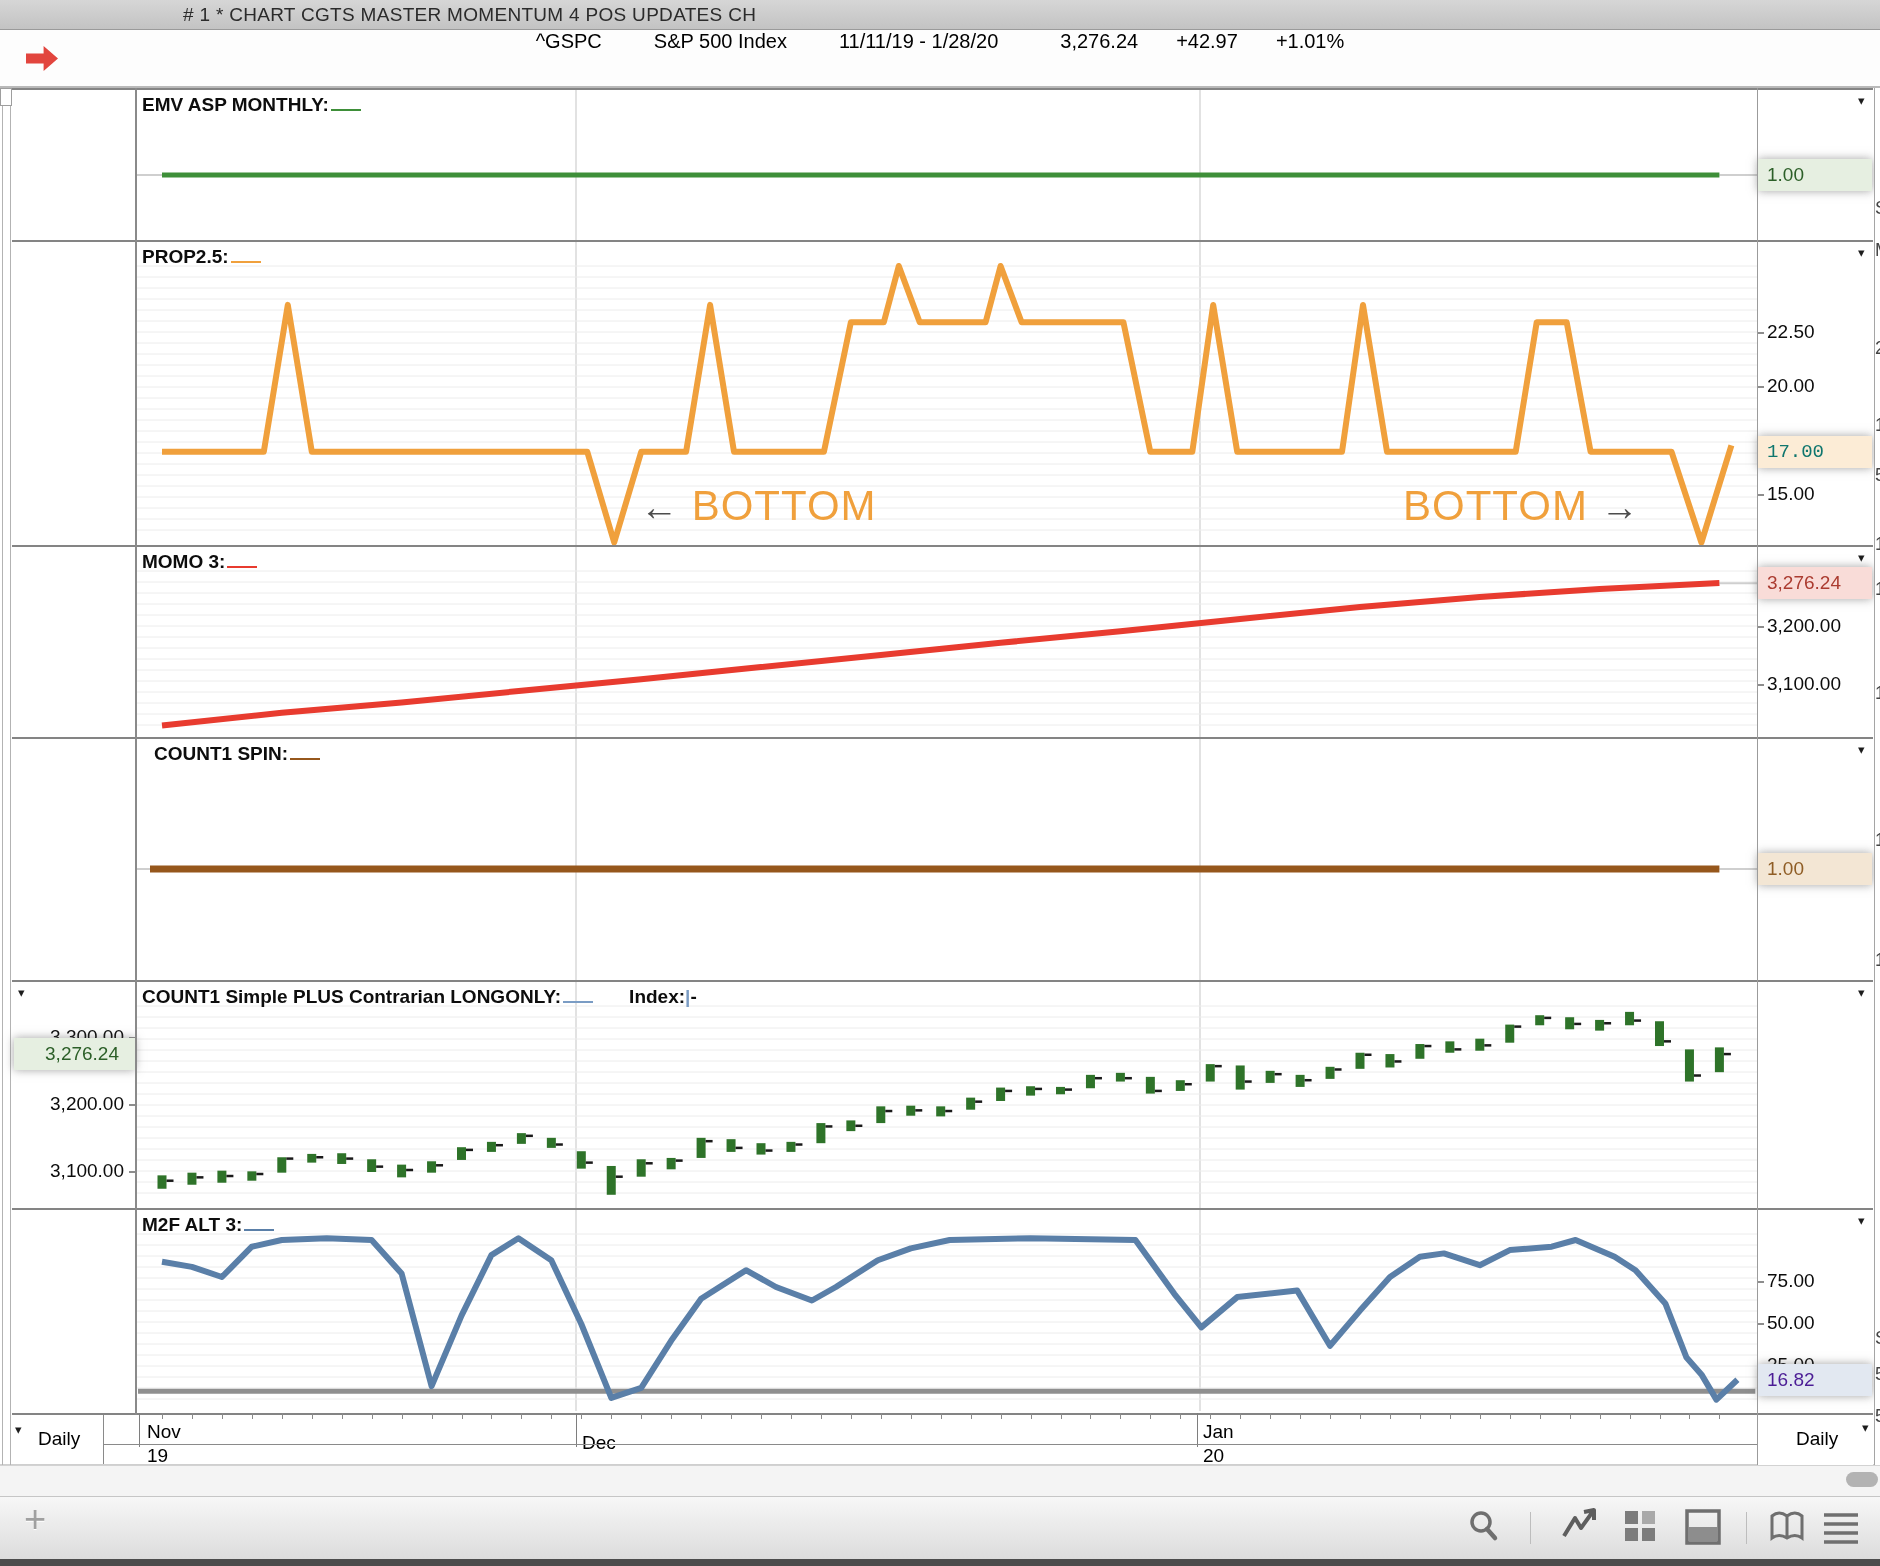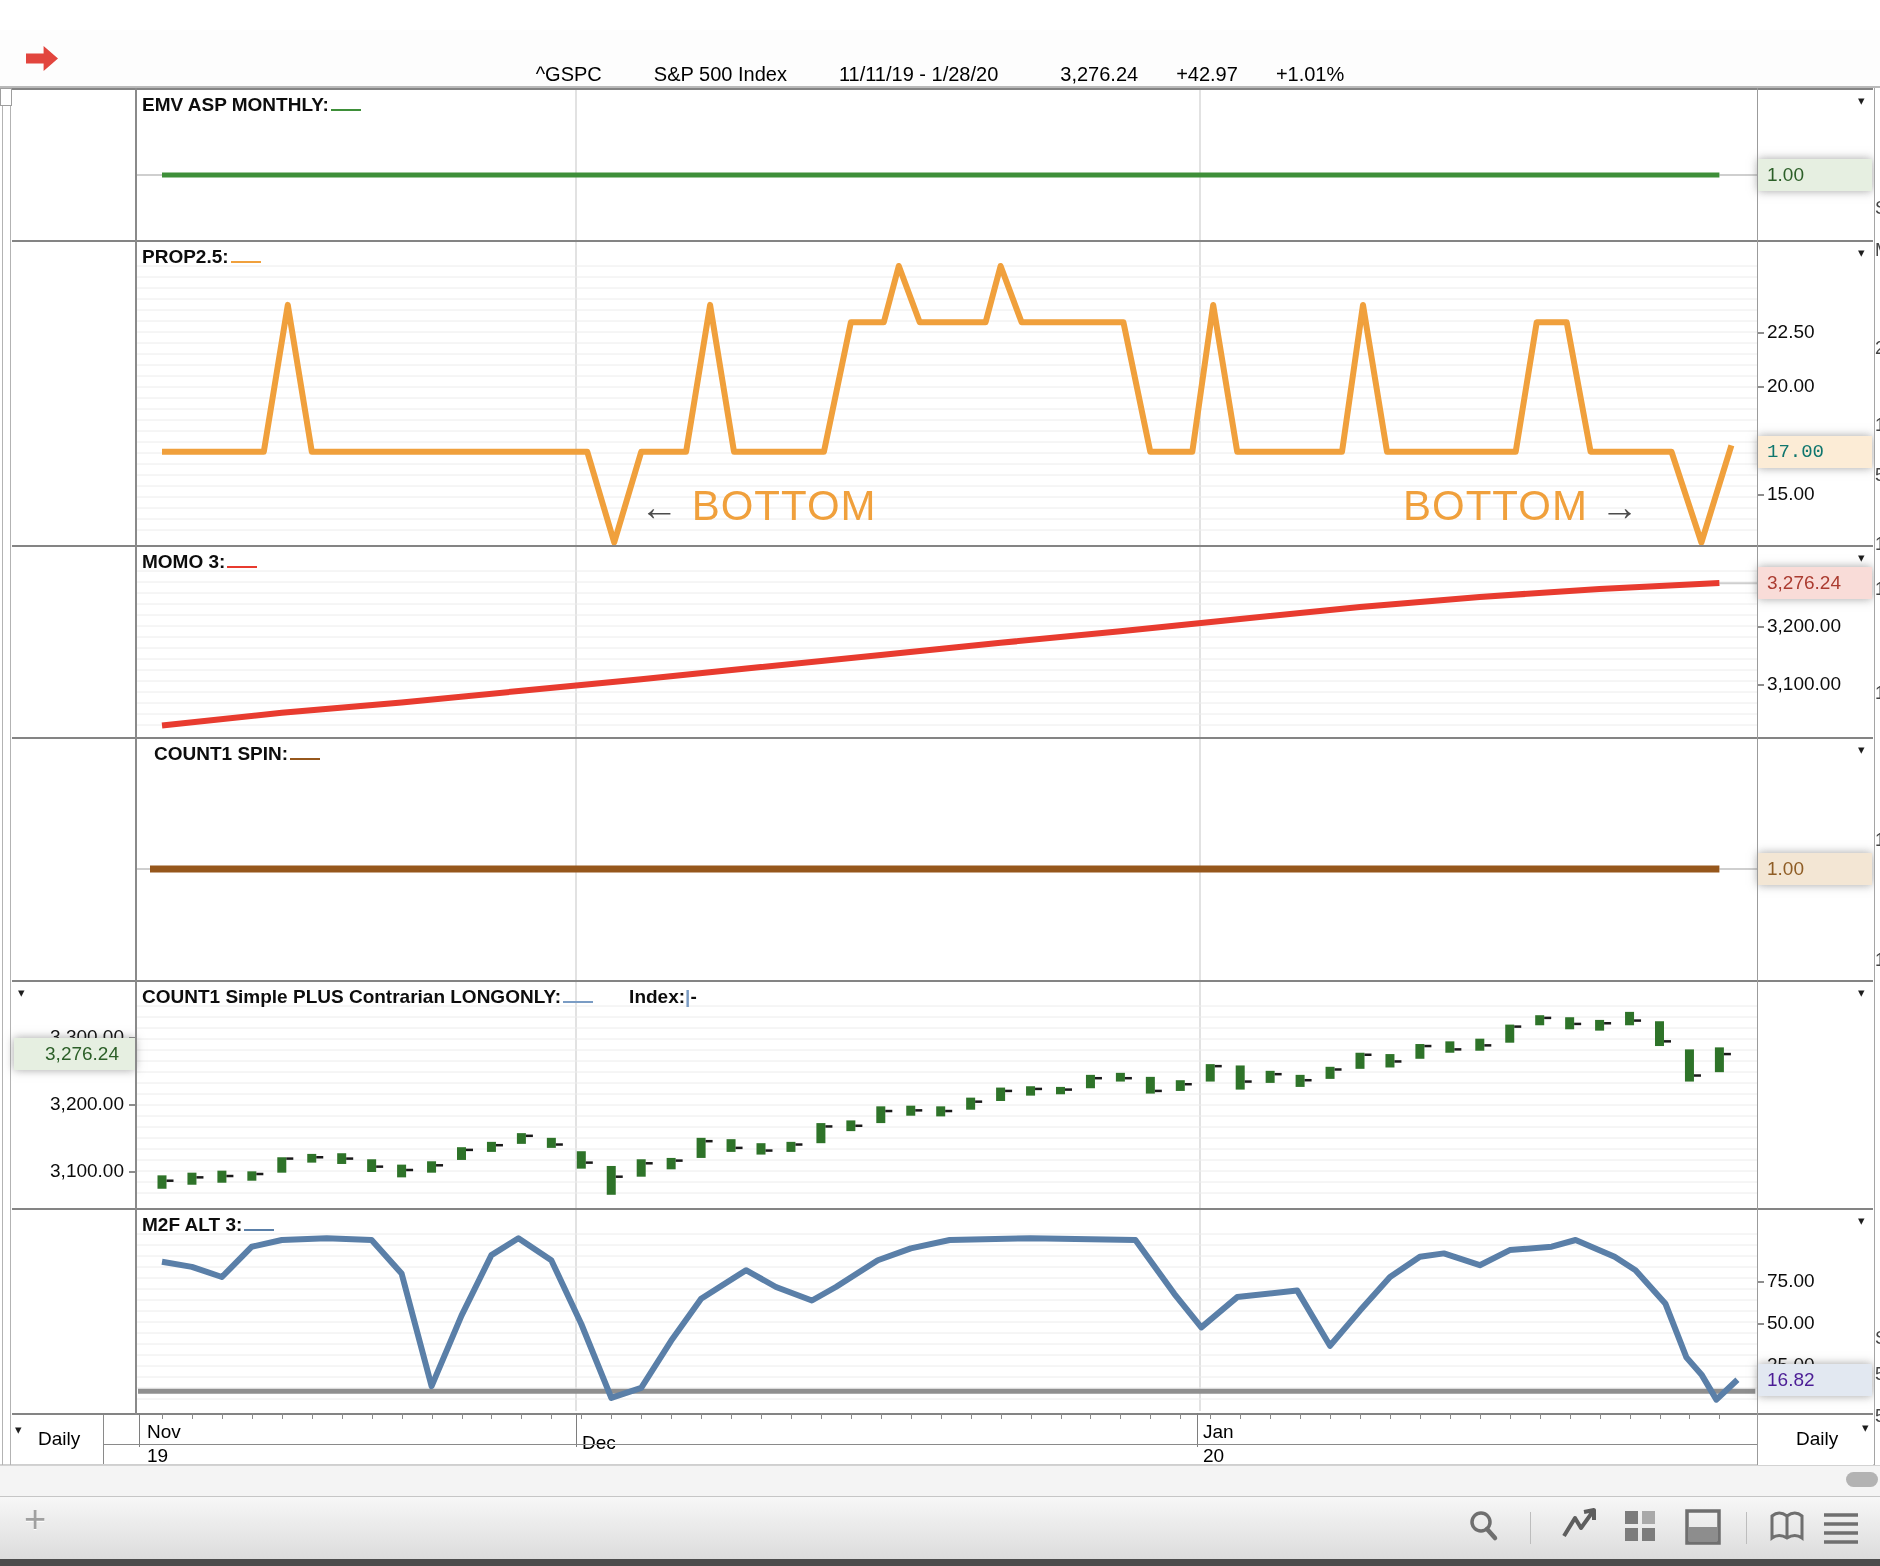--- a/index.html
+++ b/index.html
@@ -5,21 +5,21 @@
   html,body{margin:0;padding:0;background:#666;}
   #screen{position:relative;width:1880px;height:1566px;background:#fff;overflow:hidden;
           font-family:"Liberation Sans","DejaVu Sans",sans-serif;-webkit-font-smoothing:antialiased;}
   .abs{position:absolute;}
   
   #titlebar{left:0;top:0;width:1880px;height:29px;background:linear-gradient(#d6d6d6,#c3c3c3);
             border-bottom:1px solid #9a9a9a;}
   #titlebar .t{position:absolute;left:183px;top:4px;font-size:19px;color:#2b2b2b;letter-spacing:.3px;}
   
   #header{left:0;top:30px;width:1880px;height:56px;background:#fdfdfd;border-bottom:2px solid #b9b9b9;}
-  #hdrline{display:flex;justify-content:center;align-items:flex-end;height:56px;gap:52px;
+  #hdrline{display:flex;justify-content:center;align-items:flex-start;height:56px;gap:52px;
            font-size:20px;color:#000;}
   #red-arrow{position:absolute;left:26px;top:16px;width:32px;height:25px;background:#e2453e;
      clip-path:polygon(0 30%,55% 30%,55% 0,100% 50%,55% 100%,55% 70%,0 70%);
      filter:drop-shadow(0 1px 1px rgba(120,0,0,.6));}
   
   .plabel{font-size:19px;color:#0d0d0d;white-space:nowrap;z-index:6;font-weight:bold;}
   .plabel .us{display:inline-block;width:30px;height:14px;border-bottom:2px solid;margin-left:2px;}
   
   .axlab{font-size:19px;color:#0c0c0c;z-index:5;white-space:nowrap;}
   .axhl{z-index:4;height:32px;display:flex;align-items:center;box-shadow:0 0 9px rgba(90,90,90,.55);}
@@ -46,20 +46,23 @@
   .colbg{background:#fff;z-index:3;}
   #edge-sliver{left:1874px;top:88px;width:6px;height:1377px;overflow:hidden;z-index:8;background:#fff;
                border-left:1px solid #a5a5a5;}
   #edge-sliver span{position:absolute;left:0;font-size:18px;color:#444;}
 </style>
 </head>
 <body>
 
 <div id="screen">
 
+  <div class="abs" id="titlebar">
+    <span class="t"># 1 * CHART CGTS MASTER MOMENTUM 4 POS UPDATES CH</span>
+  </div>
 
   <div class="abs" id="header">
     <div id="red-arrow"></div>
     <div id="hdrline">
       <span>^GSPC</span>
       <span>S&amp;P 500 Index</span>
       <span>11/11/19 - 1/28/20</span>
       <span style="margin-left:10px;">3,276.24</span>
       <span style="margin-left:-14px;">+42.97</span>
       <span style="margin-left:-14px;">+1.01%</span>

